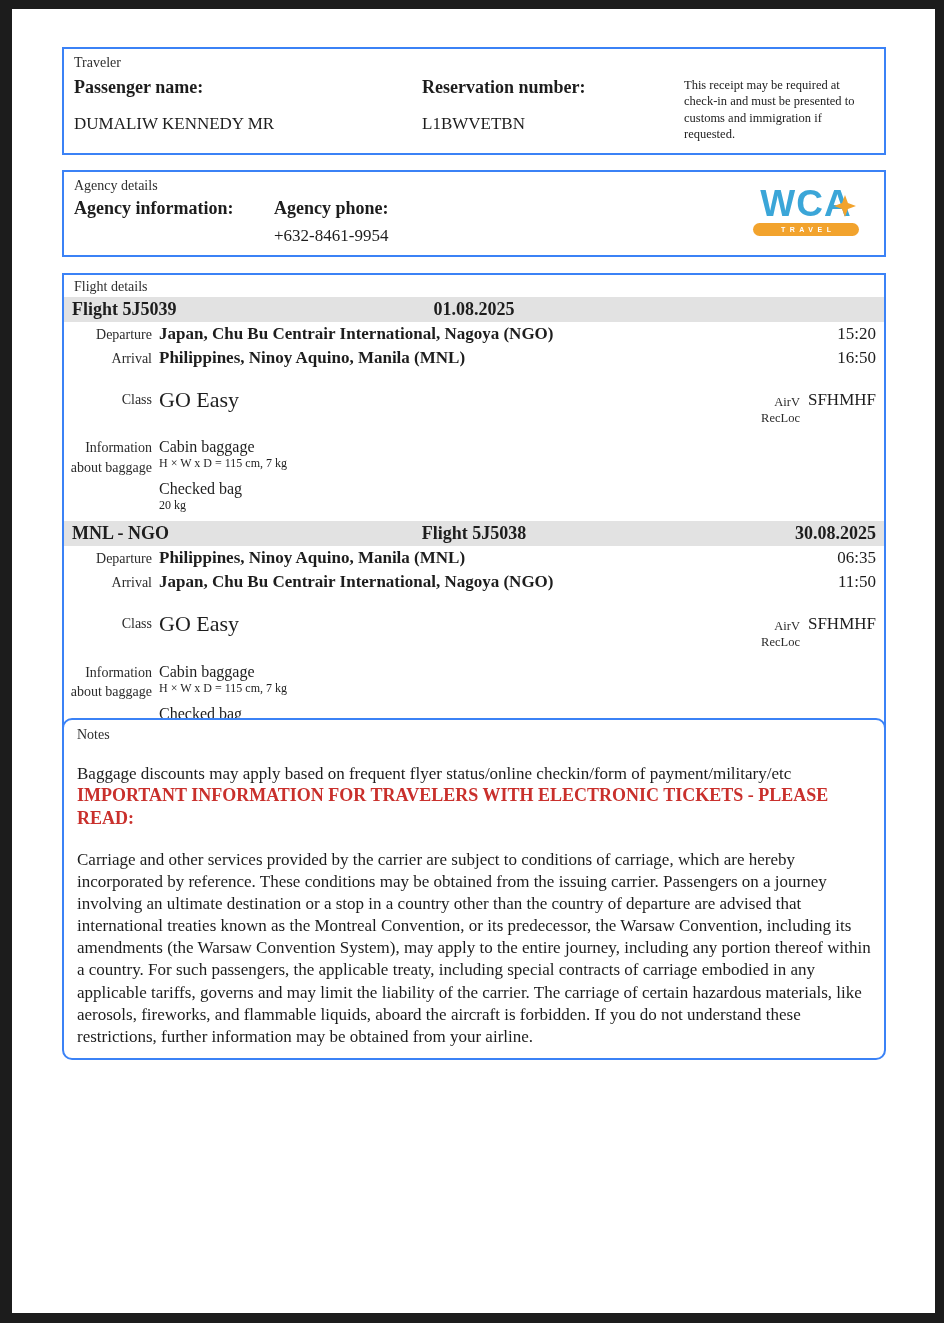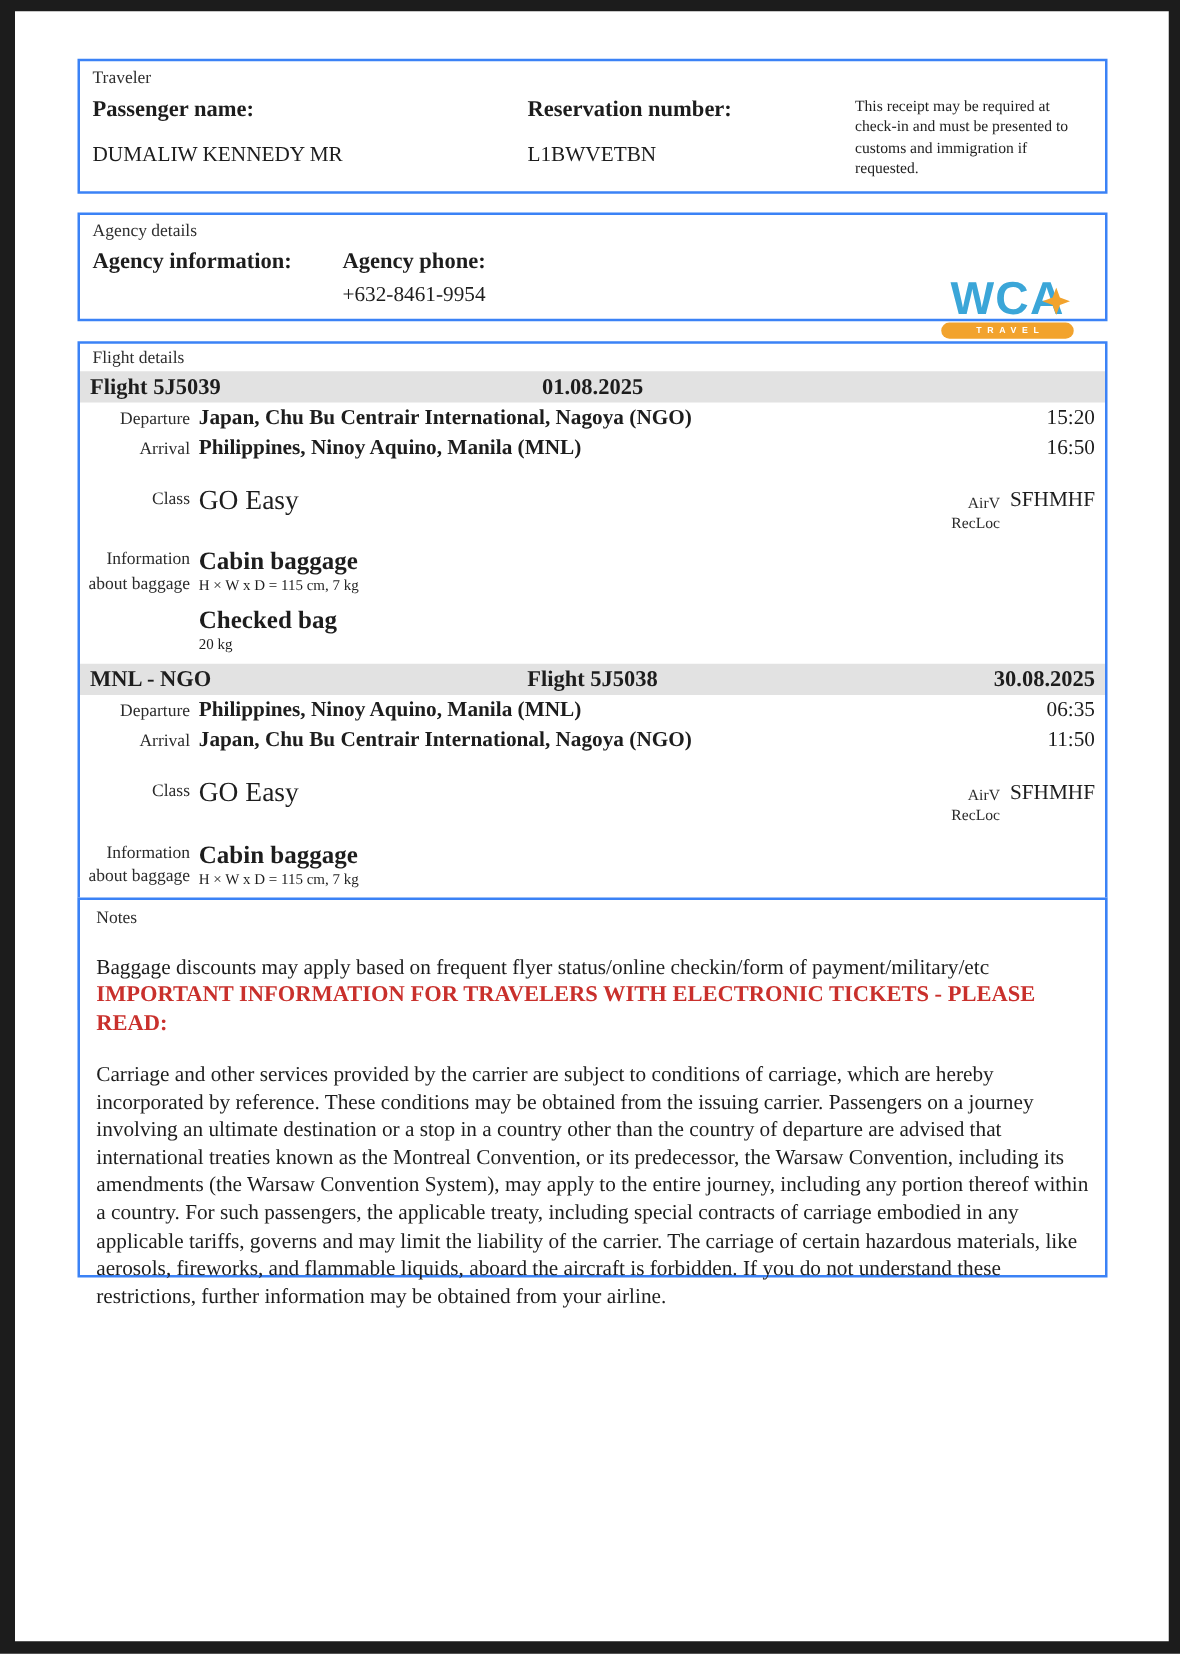--- a/index.html
+++ b/index.html
@@ -22,21 +22,21 @@
   .field-label{font-weight:bold;font-size:18px;}
   .field-value{font-size:17px;margin-top:16px;}
   .receipt-note{font-size:12.5px;line-height:1.3;color:#222;padding-right:2px;}
   
   .panel-agency{top:170px;height:87px;padding:6px 10px;}
   .agency-grid{display:grid;grid-template-columns:200px 1fr;margin-top:4px;}
   .agency-phone-value{font-size:17px;margin-top:7px;}
   .wca-logo{position:absolute;right:12px;top:13px;width:132px;text-align:center;
     font-family:"Liberation Sans", sans-serif;}
   .wca-word{font-size:37px;font-weight:bold;color:var(--logo-blue);letter-spacing:1px;
-    line-height:1;position:relative;display:inline-block;margin-top:35px;}
+    line-height:1;position:relative;display:inline-block;}
   .wca-star{position:absolute;right:-4px;top:10px;width:22px;height:22px;}
   .wca-pill{margin:1px auto 0;width:106px;height:13px;border-radius:7px;
     background:var(--logo-orange);color:#fff;font-size:7px;font-weight:bold;
     letter-spacing:4.5px;line-height:13px;text-indent:4.5px;}
   
   .panel-flight{top:273px;height:535px;padding:4px 0 0 0;}
   .panel-flight .section-label{padding:0 10px;}
   .band{display:grid;grid-template-columns:1fr auto 1fr;align-items:center;
     background:var(--band-gray);font-weight:bold;font-size:18px;
     padding:2px 8px;margin-top:2px;}
@@ -48,25 +48,25 @@
   .ftime{text-align:right;font-size:17px;}
   .classrow{display:grid;grid-template-columns:88px 1fr auto;column-gap:7px;
     align-items:center;padding:4px 8px 2px 0;}
   .classval{font-size:22px;}
   .airv-group{display:flex;align-items:center;gap:8px;}
   .airv-labels{font-size:12.5px;color:#2b2b2b;text-align:right;line-height:1.25;margin-top:21px;}
   .airv-value{font-size:17px;}
   .bagrow{display:grid;grid-template-columns:88px 1fr;column-gap:7px;
     padding:10px 8px 6px 0;}
   .baglabel{font-size:14px;color:#2b2b2b;text-align:right;line-height:1.4;}
-  .bag-title{font-weight:bold;font-size:20px;}
+  .bag-title{font-weight:normal;font-size:16px;}
   .bag-detail{font-size:12px;margin-bottom:9px;}
   .bag-detail:last-child{margin-bottom:0;}
   
-  .panel-notes{top:718px;height:304px;padding:7px 13px;}
+  .panel-notes{top:718px;height:342px;padding:7px 13px;border-radius:10px;}
   .notes-line{font-size:17px;margin-top:21px;}
   .notes-important{font-size:18px;font-weight:bold;color:var(--accent-red);
     line-height:1.25;max-width:780px;}
   .notes-body{font-size:17px;line-height:1.3;margin-top:20px;}
 </style>
 </head>
 <body>
 
 <div class="photo-frame"></div>
 

